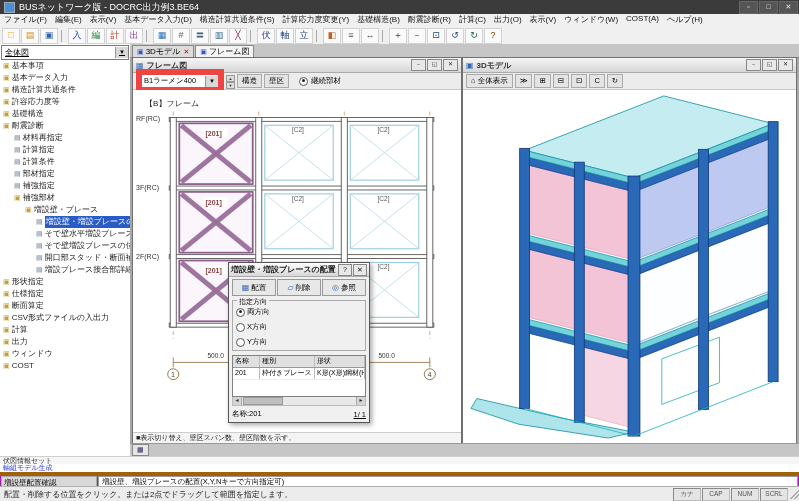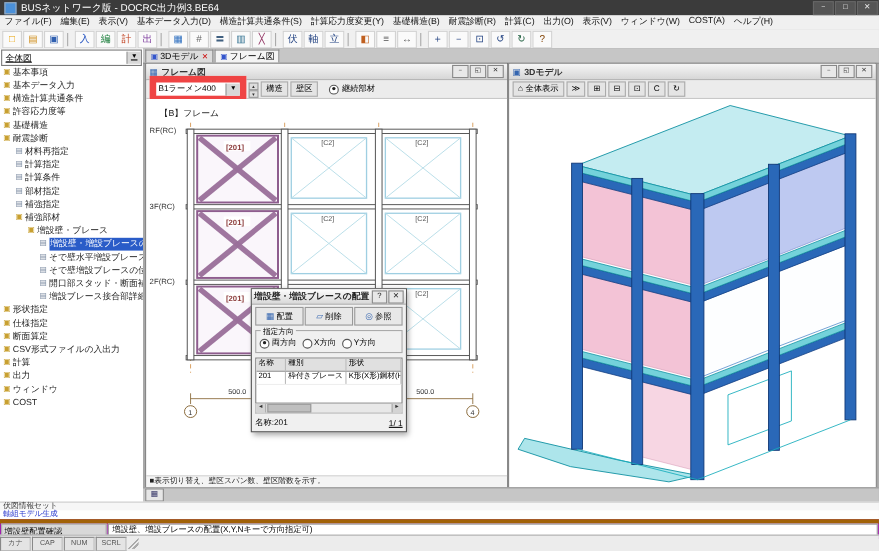--- a/index.html
+++ b/index.html
@@ -115,21 +115,21 @@
              display:flex;align-items:center;padding:0 2px;font-weight:bold;color:#222;}
   .dlg-title-btn{width:12px;height:10px;border:1px solid #888;background:#e8e8e8;text-align:center;
              line-height:9px;font-size:7px;margin-left:1px;font-weight:normal;}
   .dlg-body{padding:2px 3px 3px;}
   .dlg-toolbar{display:flex;gap:1px;}
   .dlg-tb-btn{flex:1;height:15px;border:1px solid #999;background:#e8e8e8;display:flex;align-items:center;
               justify-content:center;gap:2px;font-size:7.5px;}
   .dlg-tb-btn .g{color:#3566b0;font-size:8px;}
   .dlg-group{border:1px solid #aaa;margin-top:4px;padding:6px 3px 3px;position:relative;}
   .dlg-legend{position:absolute;top:-4px;left:4px;background:#f0f0f0;padding:0 2px;font-size:7px;}
-  .dlg-radios{display:flex;gap:5px;}
+  .dlg-radios{display:flex;gap:5px;flex-direction:column;}
   .dlg-radio{display:flex;align-items:center;gap:2px;font-size:7.5px;white-space:nowrap;}
   .dlg-table{margin-top:4px;border:1px solid #808080;background:#fff;height:40px;overflow:hidden;}
   .dt-head{display:flex;background:#e0e0e0;border-bottom:1px solid #999;height:11px;}
   .dt-head span,.dt-row span{border-right:1px solid #bbb;padding:0 2px;font-size:7px;line-height:10px;
       white-space:nowrap;overflow:hidden;flex:0 0 auto;}
   .c-name{width:22px;} .c-type{width:50px;} .c-shape{flex:1 1 auto !important;}
   .dt-row{display:flex;height:11px;border-bottom:1px solid #eee;}
   .dlg-hscroll{height:8px;background:#e8e8e8;border:1px solid #bbb;border-top:none;display:flex;align-items:stretch;}
   .hs-btn{width:8px;background:#d4d4d4;border-right:1px solid #aaa;font-size:5px;line-height:7px;text-align:center;color:#333;}
   .hs-btn.r{border-right:none;border-left:1px solid #aaa;margin-left:auto;}
@@ -713,18 +713,19 @@
   </div>
 </div>
 
 <div class="log1">伏図情報セット</div>
 <div class="log2">軸組モデル生成</div>
 <div class="prompt-row">
   <span class="prompt-label">増設壁配置確認</span>
   <input class="prompt-field" readonly="" value="増設壁、増設ブレースの配置(X,Y,Nキーで方向指定可)" style="">
 </div>
 <div class="statusbar">
+  <span class="sb-msg">配置・削除する位置をクリック。または2点でドラッグして範囲を指定します。</span>
   <span class="sb-key">カナ</span>
   <span class="sb-key">CAP</span>
   <span class="sb-key">NUM</span>
   <span class="sb-key">SCRL</span>
   <span class="sb-grip"></span>
 </div>
 
 </body></html>

